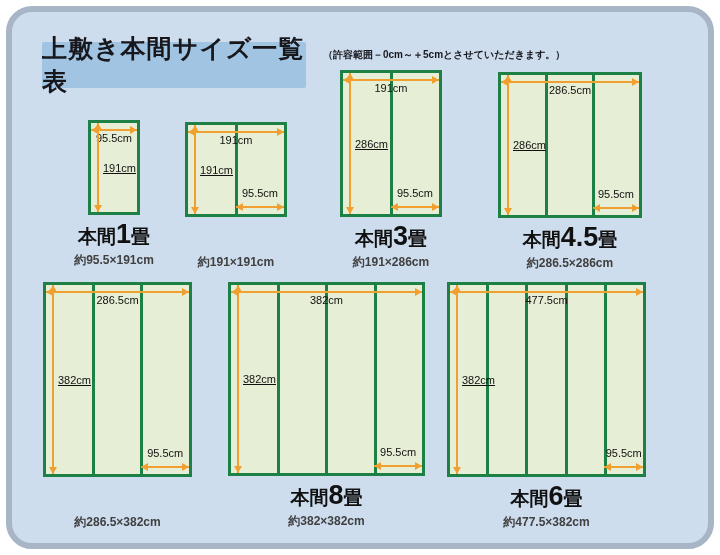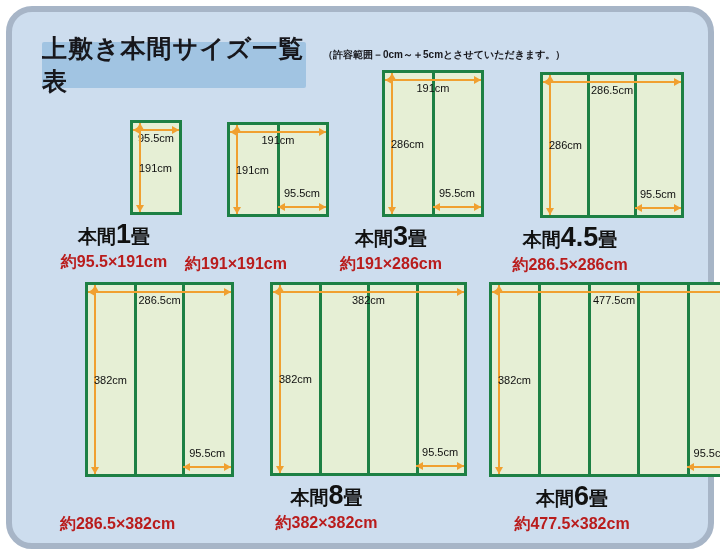--- a/index.html
+++ b/index.html
@@ -25,21 +25,20 @@
   .note {
     position:absolute; left:311px; top:36px;
     font-size:10px; font-weight:600; color:#17171c; white-space:nowrap;
   }
   .diagram { position:absolute; }
   .mat {
     position:relative; width:100%; height:var(--h);
     box-sizing:border-box;
     background:#e6efd5;
     border:3px solid #1d8044;
-    margin-left:42px;
   }
   .cols { display:flex; width:100%; height:100%; }
   .col { flex:1; border-right:3px solid #1d8044; }
   .col:last-child { border-right:none; }
 
   .h-arrow { position:absolute; left:0; right:0; top:6px; height:2px; background:#f0a030; }
   .b-arrow { position:absolute; right:0; bottom:6px; width:calc(100% / var(--cols)); height:2px; background:#f0a030; }
   .v-arrow { position:absolute; top:0; bottom:0; left:6px; width:2px; background:#f0a030; }
   .h-arrow i, .b-arrow i {
     position:absolute; top:-3px; width:0; height:0;
@@ -49,31 +48,31 @@
   .h-arrow .a-r, .b-arrow .a-r { right:0; border-left:7px solid #f0a030; }
   .v-arrow i {
     position:absolute; left:-3px; width:0; height:0;
     border-left:4px solid transparent; border-right:4px solid transparent;
   }
   .v-arrow .a-u { top:0; border-bottom:7px solid #f0a030; }
   .v-arrow .a-d { bottom:0; border-top:7px solid #f0a030; }
 
   .dim { position:absolute; font-size:11px; font-weight:500; color:#101010; white-space:nowrap; }
   .top-dim { top:9px; left:0; right:0; text-align:center; }
-  .left-dim { left:6px; top:50%; transform:translateY(-50%); }
+  .left-dim { left:12px; top:50%; transform:translateY(-50%);text-decoration:underline; }
   .bottom-dim { right:0; bottom:15px; width:calc(100% / var(--cols)); text-align:center; }
 
   .caption {
     position:absolute; top:calc(var(--h) + 6px); left:50%; transform:translateX(-50%);
     white-space:nowrap; font-size:19px; font-weight:bold; line-height:27px; color:#111;
   }
   .cap-n { font-size:27px; font-weight:600; }
   .size-label {
     position:absolute; top:calc(var(--h) + 37px); left:50%; transform:translateX(-50%);
-    white-space:nowrap; font-size:16px; font-weight:600; color:#b91c1c;
+    white-space:nowrap; font-size:12px; font-weight:600; color:#404040;
   }
 </style>
 </head>
 <body>
 
 <div class="panel">
 
   <div class="title-box">上敷き本間サイズ一覧表</div>
   <div class="note">（許容範囲－0cm～＋5cmとさせていただきます。）</div>
 
@@ -222,21 +221,21 @@
       <div class="b-arrow">
           <i class="a-l"></i>
           <i class="a-r"></i>
         </div>
       <div class="dim bottom-dim">95.5cm</div>
     </div>
     <div class="caption"><span>本間</span><span class="cap-n">8</span><span>畳</span></div>
     <div class="size-label">約382×382cm</div>
   </div>
 
-  <div class="diagram" style="left:435px; top:270px; width:250px; --h:195px; --cols:5;">
+  <div class="diagram" style="left:435px; top:270px; width:199px; --h:195px; --cols:5;">
     <div class="mat">
       <div class="cols">
         <div class="col"></div>
         <div class="col"></div>
         <div class="col"></div>
         <div class="col"></div>
         <div class="col"></div>
       </div>
       <div class="h-arrow">
           <i class="a-l"></i>

